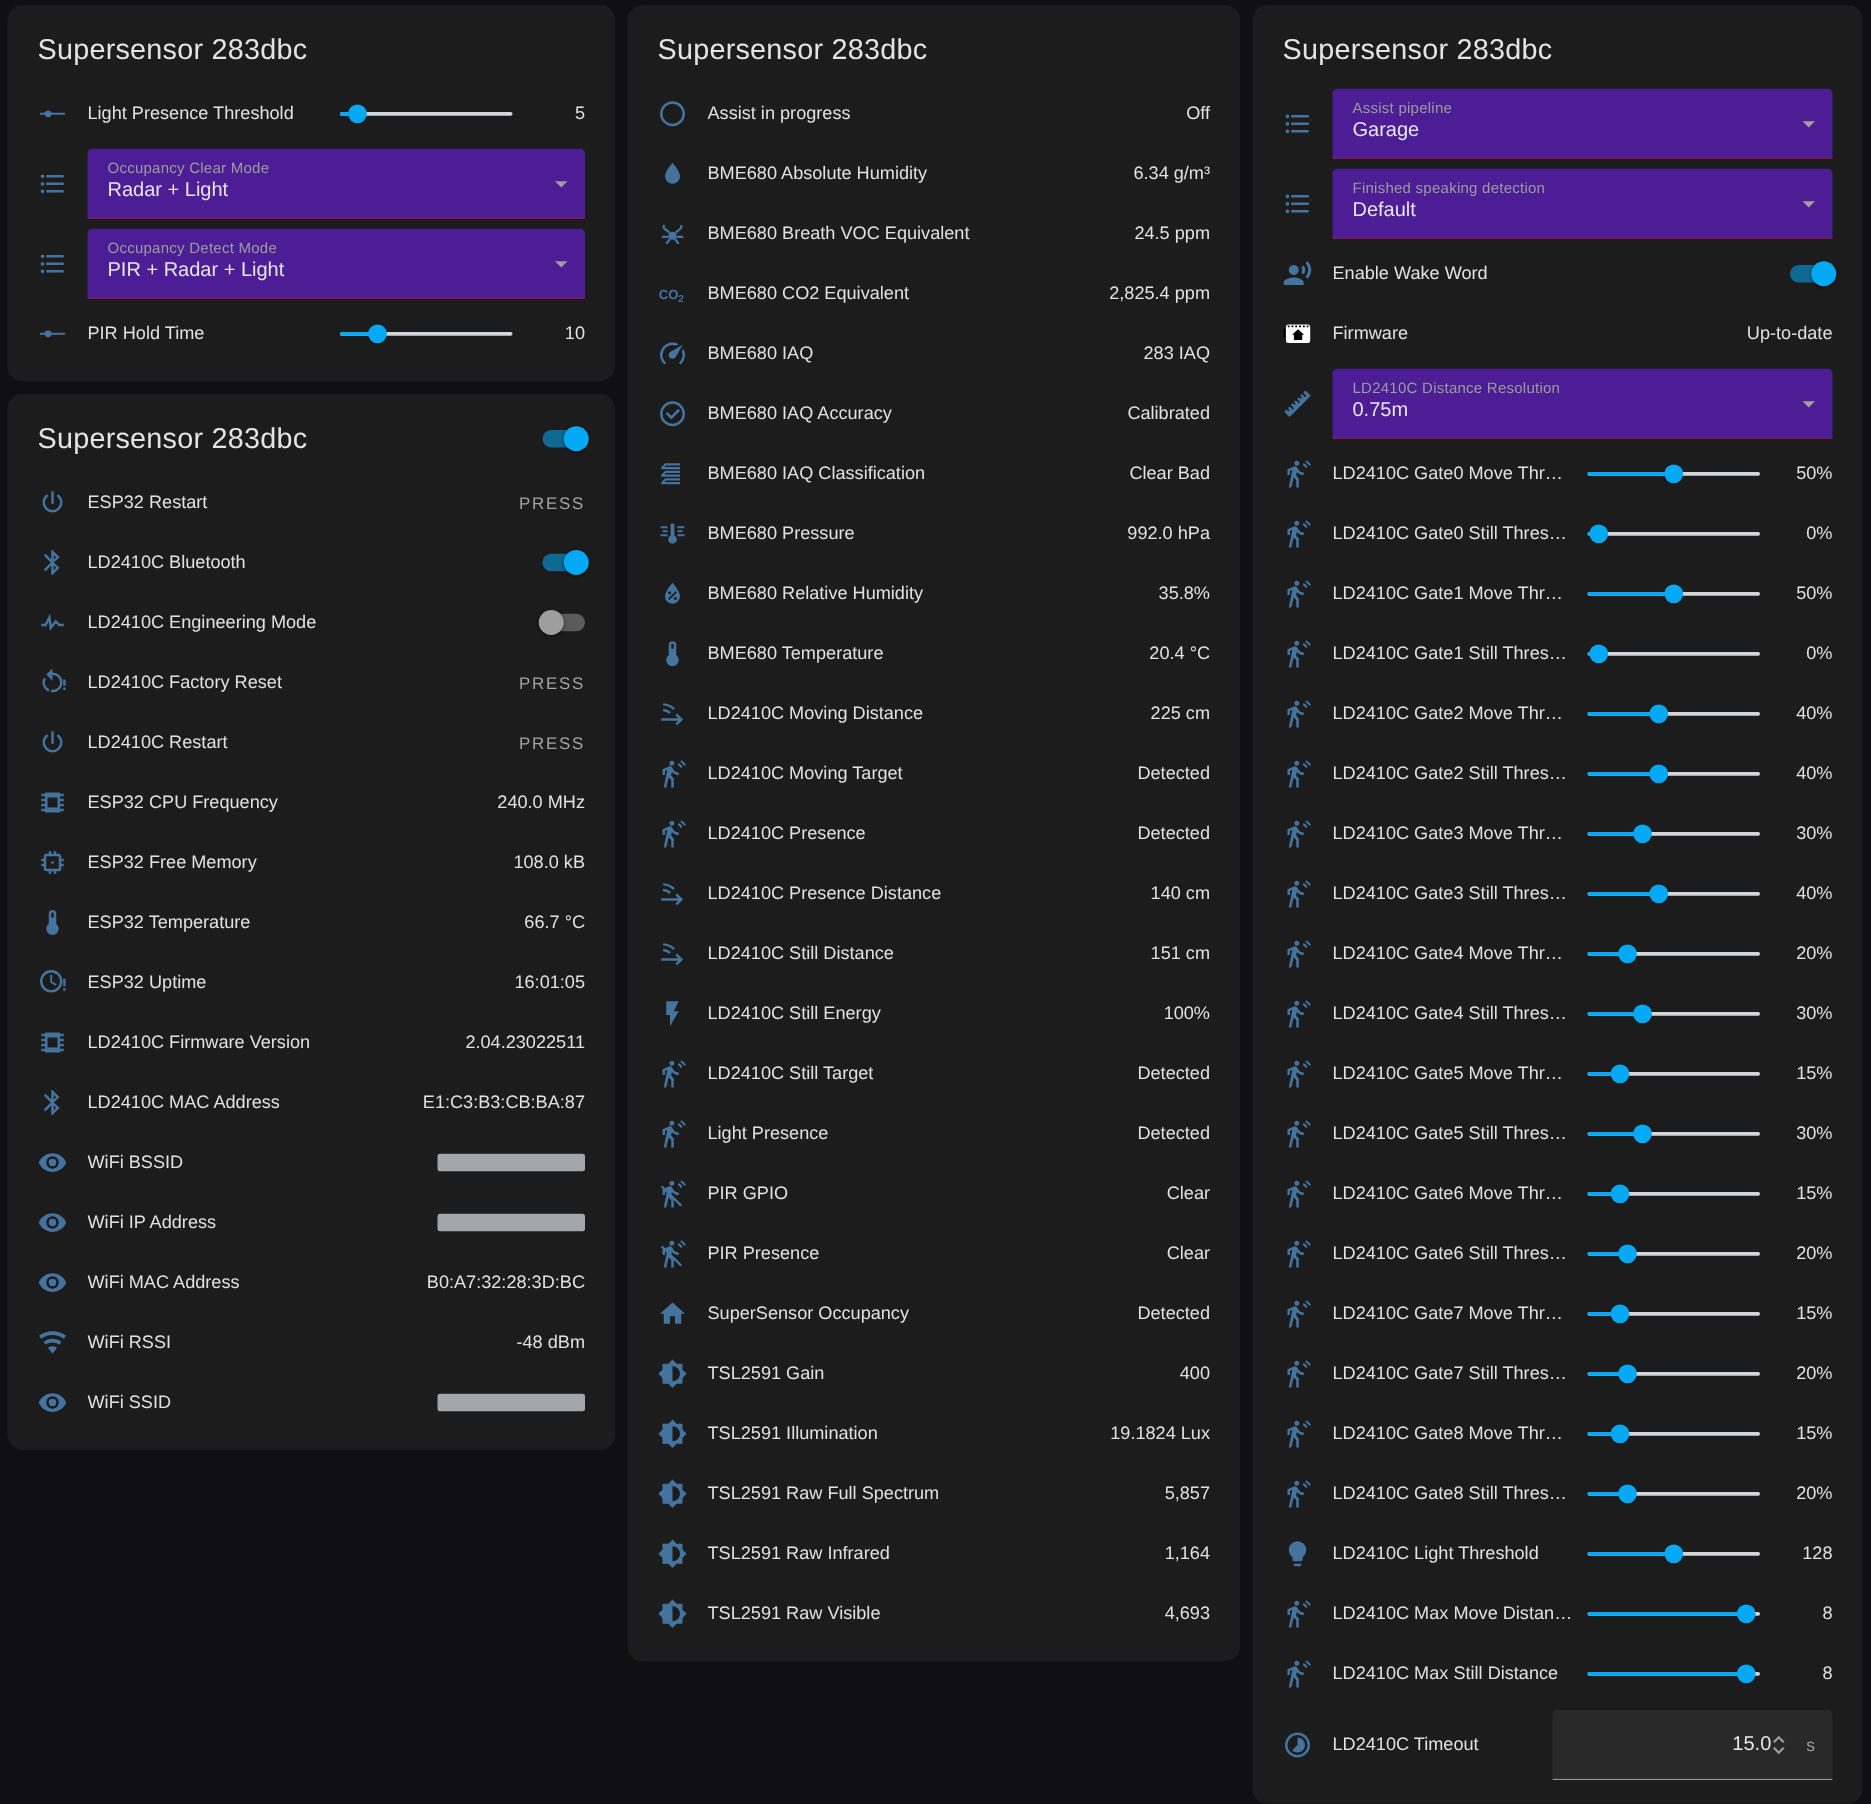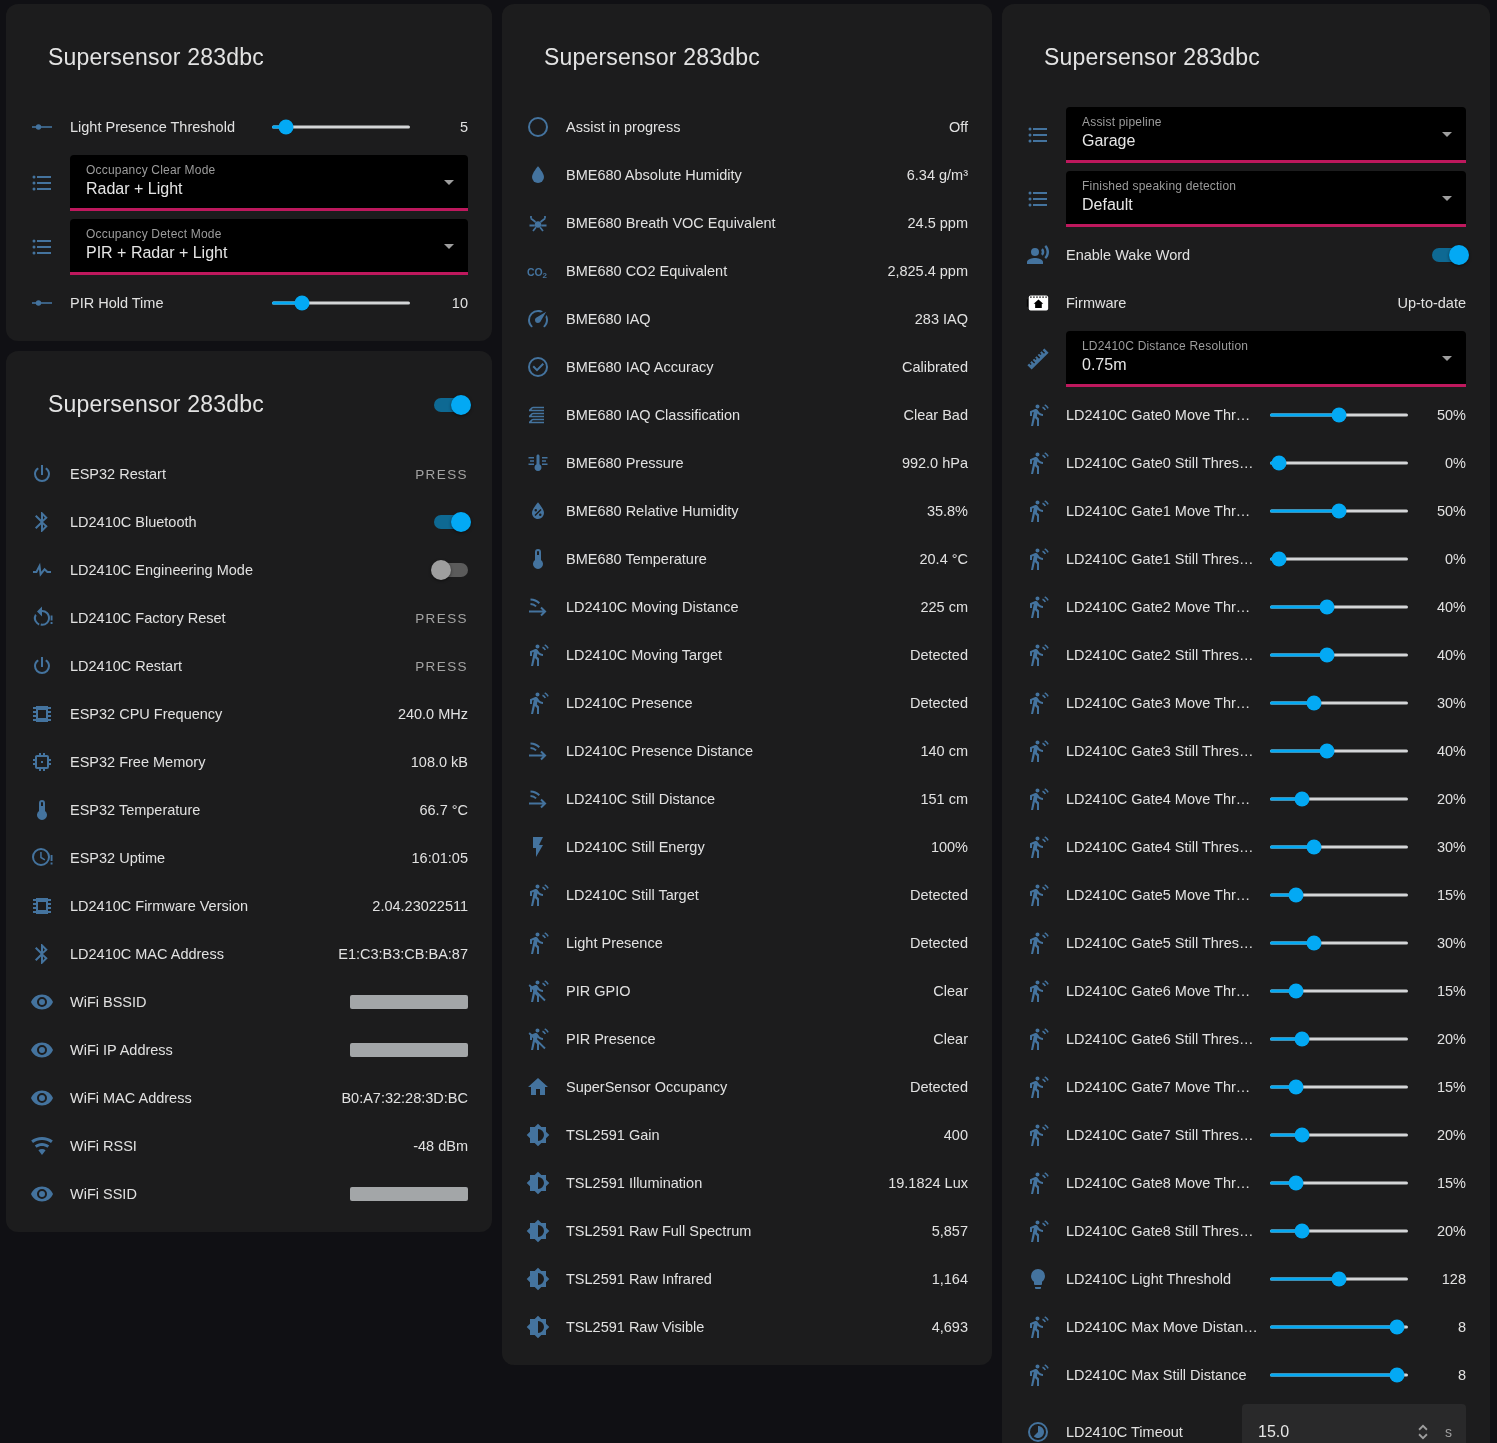--- a/index.html
+++ b/index.html
@@ -3,21 +3,21 @@
 <meta charset="utf-8">
 <style>
   html,body{margin:0;padding:0;background:#101014;font-family:"Liberation Sans",sans-serif;color:#e1e1e1;}
   .board{display:flex;align-items:flex-start;gap:10px;padding:4px 6px;width:1497px;box-sizing:border-box;}
   .col{display:flex;flex-direction:column;gap:10px;}
   .col1{width:486px;flex:none;}
   .col2{width:490px;flex:none;}
   .col3{width:488px;flex:none;}
   .card{background:#1c1c1d;border-radius:12px;padding:10px 16px 14px;box-sizing:border-box;}
   .card-header{display:flex;align-items:center;justify-content:space-between;padding:12px 8px 14px;}
-  .card-title{font-size:23px;font-weight:400;margin:18px;color:#e3e3e3;letter-spacing:.2px;}
+  .card-title{font-size:23px;font-weight:400;margin:0;color:#e3e3e3;letter-spacing:.2px;}
   .row{display:flex;align-items:center;height:48px;padding:0 8px;}
   .row.select-row{height:64px;}
   .row.number-row{height:66px;}
   .icon{width:24px;height:24px;flex:none;margin-right:16px;color:#44739e;display:inline-flex;align-items:center;justify-content:center;}
   .icon svg{width:24px;height:24px;display:block;}
   .label{flex:1;font-size:14.5px;white-space:nowrap;overflow:hidden;text-overflow:ellipsis;color:#e1e1e1;padding-right:12px;}
   .value{font-size:14.5px;white-space:nowrap;text-align:right;color:#e1e1e1;}
   .press{font-size:13.5px;font-weight:500;letter-spacing:1.4px;color:#a3a3a3;cursor:pointer;}
   .redact-bar{width:118px;height:14px;background:#a3a6a8;border-radius:2px;}
   
@@ -27,26 +27,26 @@
   .switch.on .knob{right:-3px;background:#03a9f4;}
   .switch.off{background:#5b5b5b;}
   .switch.off .knob{left:-3px;background:#9e9e9e;}
   
   .slider{position:relative;width:138px;height:32px;flex:none;cursor:pointer;}
   .slider .track{position:absolute;left:0;right:0;top:50%;height:3px;transform:translateY(-50%);background:#d3d5d7;border-radius:2px;}
   .slider .fill{position:absolute;left:0;top:50%;height:3px;transform:translateY(-50%);background:#03a9f4;border-radius:2px;}
   .slider .knob{position:absolute;top:50%;width:15px;height:15px;border-radius:50%;background:#03a9f4;transform:translate(-50%,-50%);}
   .slider-value{width:58px;flex:none;font-size:14.5px;text-align:right;white-space:nowrap;}
   
-  .select{flex:1;height:56px;box-sizing:border-box;background:#000000;border-radius:4px 4px 0 0;border-bottom:3px solid #be185d;position:relative;padding:8px 36px 0 16px;cursor:pointer;}
+  .select{flex:1;height:56px;box-sizing:border-box;background:#4c1d95;border-radius:4px 4px 0 0;border-bottom:1px solid #be185d;position:relative;padding:8px 36px 0 16px;cursor:pointer;}
   .select .sel-label{display:block;font-size:12px;color:#9c9c9c;letter-spacing:.2px;}
   .select .sel-value{display:block;font-size:16px;color:#e6e6e6;margin-top:3px;}
   .select .caret{position:absolute;right:14px;top:50%;margin-top:-2px;width:0;height:0;border-left:5px solid transparent;border-right:5px solid transparent;border-top:5px solid #9e9e9e;}
   
-  .numfield{flex:none;width:224px;height:56px;box-sizing:border-box;background:#29292a;border-radius:4px 4px 0 0;border-bottom:1px solid #9a9a9a;display:flex;align-items:center;padding:0 14px 0 16px;}
+  .numfield{flex:none;width:224px;height:56px;box-sizing:border-box;background:#29292a;border-radius:4px 4px 0 0;border-bottom:1px solid #9a9a9a;display:flex;align-items:center;padding:0 14px 0 16px;text-align:right;}
   .numfield .num{font-size:16px;color:#e6e6e6;flex:1;}
   .numfield .spin{width:12px;height:18px;display:inline-flex;flex-direction:column;justify-content:center;cursor:pointer;}
   .numfield .unit{font-size:14px;color:#9e9e9e;margin-left:16px;}
   .fw svg{width:26px;height:24px;}
 </style>
 </head>
 <body>
 
 <div class="board">
   <div class="col col1">

